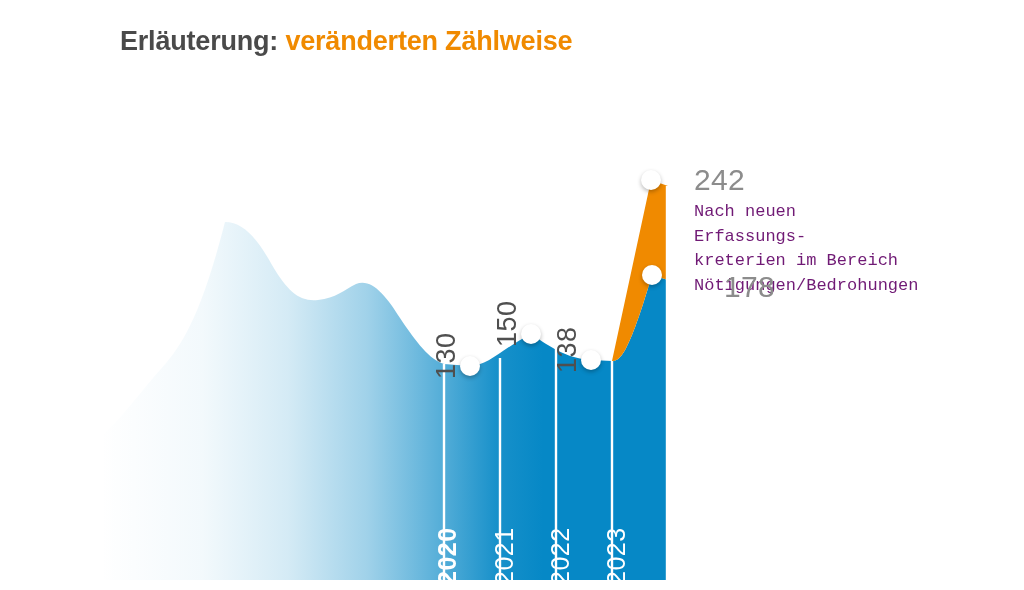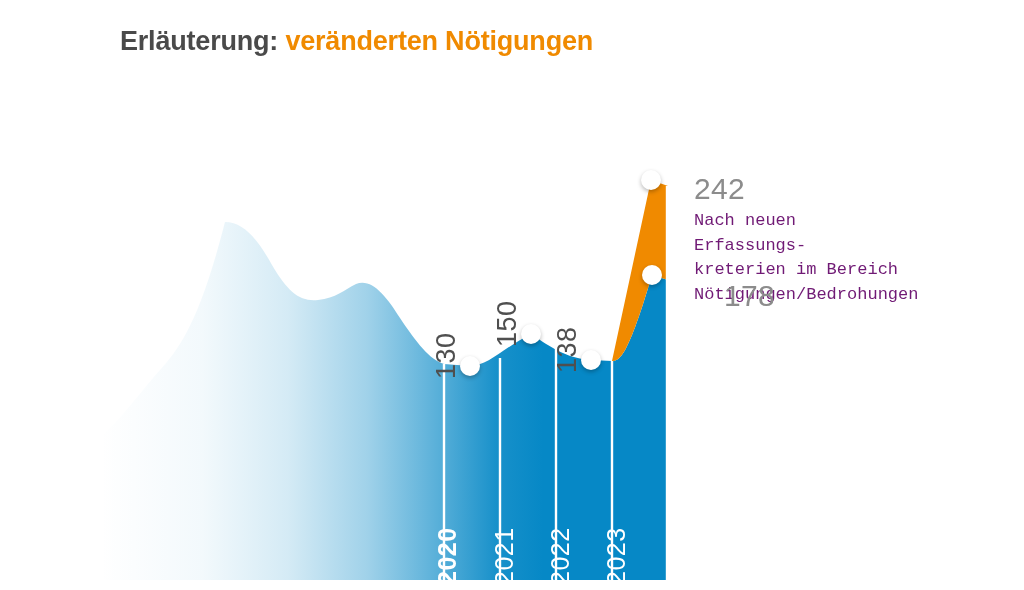--- a/index.html
+++ b/index.html
@@ -73,21 +73,21 @@
     color: #ffffff;
     font-size: 25px;
     letter-spacing: 0.5px;
     transform-origin: left bottom;
     transform: rotate(-90deg);
     white-space: nowrap;
   }
   .ylabel.bold { font-weight: bold; }
 
   
-  .annot { position: absolute; margin-top: 9px; }
+  .annot { position: absolute; }
   .annot-value {
     color: #8c8c8c;
     font-size: 30px;
     font-weight: normal;
     letter-spacing: 0.3px;
     line-height: 1.1;
   }
   .annot-desc {
     color: #701a75;
     font-size: 17px;
@@ -96,21 +96,21 @@
     white-space: pre-line;
     font-family: Liberation Mono, monospace;
   }
 </style>
 </head>
 <body>
 
 <div id="stage">
 
   <div id="title-block">
-    <span class="title-plain">Erläuterung: </span><span class="title-accent">veränderten Nötigungen</span><br>
+    <span class="title-plain">Erläuterung: </span><span class="title-accent">veränderten Zählweise</span><br>
   </div>
 
   <div id="chart-area">
     <svg id="chart-svg" width="700" height="460" viewBox="0 0 700 460">
       <defs>
 
         <linearGradient id="blueFade" x1="0" y1="0" x2="1" y2="0">
           <stop offset="0.00" stop-color="#0688C6" stop-opacity="0.00"></stop>
           <stop offset="0.18" stop-color="#0688C6" stop-opacity="0.05"></stop>
           <stop offset="0.33" stop-color="#0688C6" stop-opacity="0.17"></stop>

